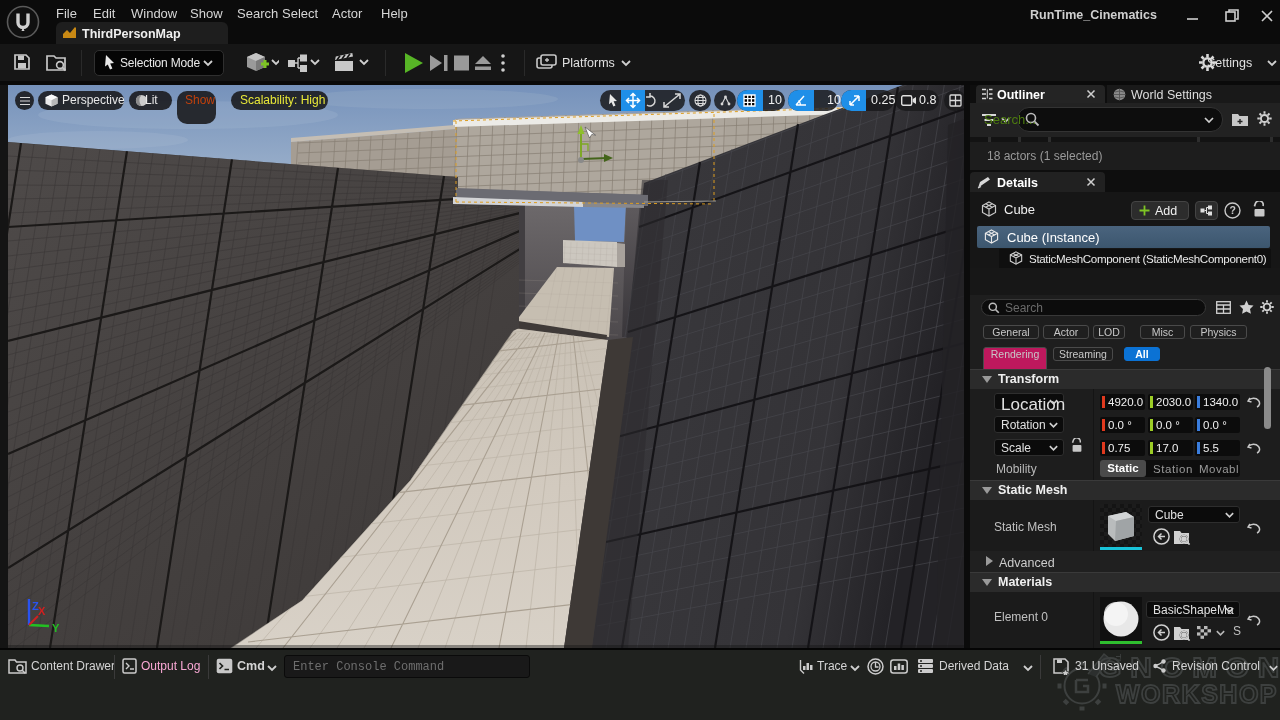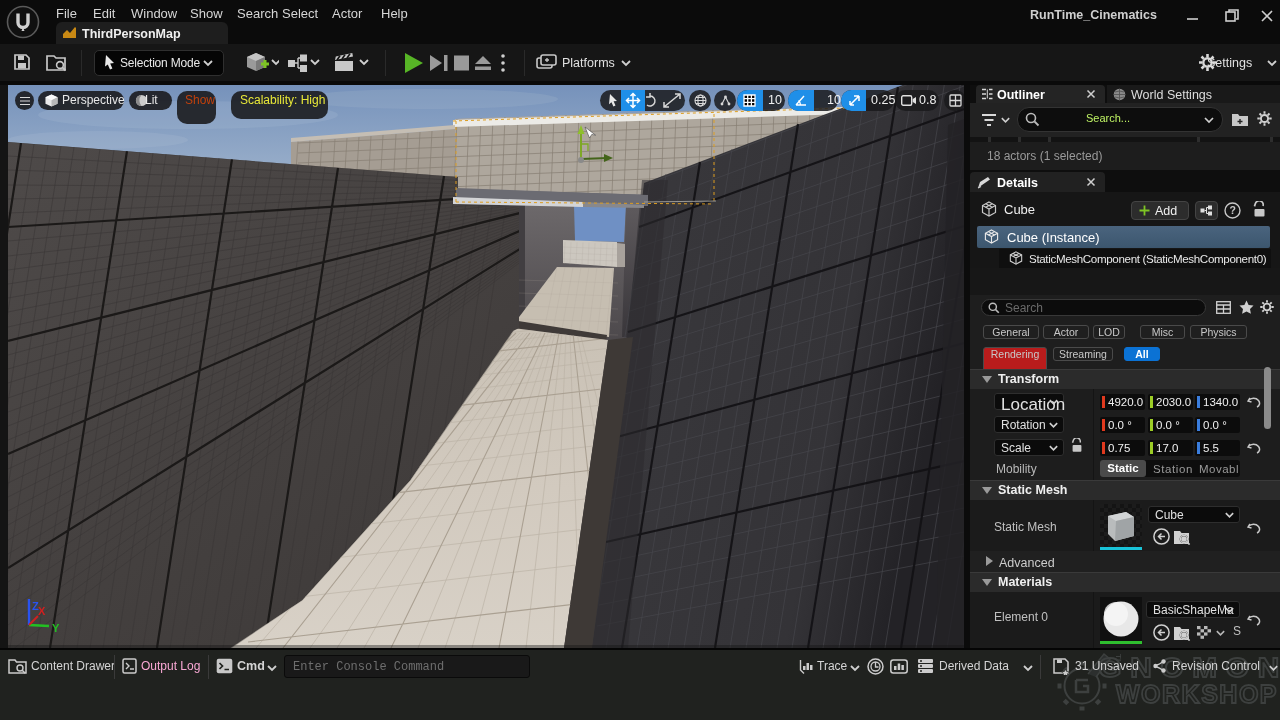--- a/index.html
+++ b/index.html
@@ -237,21 +237,21 @@
 <div class="abs" style="left:129px;top:91px;width:43px;position:absolute;background:rgba(24,24,26,0.88);border-radius:10px;height:19px;color:#e8e8e8;font-size:12px;">
       <svg style="position:absolute;left:6px;top:3px;" width="13" height="13" viewBox="0 0 14 14">
         <circle cx="7" cy="7" r="6" fill="#cccccc"></circle>
         <path d="M7 1 a6 6 0 0 0 0 12 a9 9 0 0 1 0 -12" fill="#8a8a8a"></path>
       </svg>
       <span style="position:absolute;left:16px;top:2px;">Lit</span>
     </div>
 <div class="abs" style="left:177px;top:91px;width:39px;position:absolute;background:rgba(24,24,26,0.88);border-radius:10px;height:33px;color:#c2410c;font-size:12px;">
       <span style="position:absolute;left:8px;top:2px;">Show</span>
     </div>
-<div class="abs" style="left:231px;top:91px;width:97px;position:absolute;background:rgba(24,24,26,0.88);border-radius:10px;height:28px;color:#e8e8e8;font-size:12px;">
+<div class="abs" style="left:231px;top:91px;width:97px;position:absolute;background:rgba(24,24,26,0.88);border-radius:10px;height:19px;color:#e8e8e8;font-size:12px;">
       <span style="position:absolute;left:9px;top:2px;color:#e8e838;white-space:nowrap;">Scalability: High</span>
     </div>
 <div class="abs" style="left:600px;top:90px;width:85px;height:21px;background:rgba(26,26,28,0.85);border-radius:11px;"></div>
 <div class="abs" style="left:621px;top:90px;width:24px;height:21px;background:#1f8fe8;"></div>
 <svg class="abs" style="left:600px;top:90px;" width="85" height="21" viewBox="0 0 85 21">
 <path d="M10 4 L17 11 L13.6 11.3 L15.5 15.6 L13.4 16.5 L11.5 12.2 L9 14.2 z" fill="#e8e8e8"></path>
 <g stroke="#ffffff" stroke-width="1.5" fill="none">
         <path d="M633 0"></path>
         <path d="M27 10.5 h12 M33 4.5 v12 M29 8 l-2.5 2.5 2.5 2.5 M37 8 l2.5 2.5 -2.5 2.5 M30.5 6 l2.5-2.5 2.5 2.5 M30.5 15 l2.5 2.5 2.5-2.5"></path>
       </g>
@@ -341,21 +341,21 @@
       <path d="M1 2 h14 M3.5 7 h9 M6 12 h4" stroke="#d8d8d8" stroke-width="1.8"></path>
     </svg>
 <svg class="abs" style="left:1000px;top:116px;" width="11" height="8" viewBox="0 0 12 8">
       <path d="M2 2 l4 4 l4 -4" stroke="#cfcfcf" stroke-width="1.7" fill="none"></path>
     </svg>
 <div class="abs" style="left:1017px;top:107px;width:206px;height:25px;background:#0d0d0d;border:1px solid #333;border-radius:12px;"></div>
 <svg class="abs" style="left:1025px;top:112px;" width="15" height="15" viewBox="0 0 15 15">
       <circle cx="6" cy="6" r="4.5" fill="none" stroke="#bbb" stroke-width="1.6"></circle>
       <path d="M9.5 9.5 l4 4" stroke="#bbb" stroke-width="1.8"></path>
     </svg>
-<div class="txt" style="left:1086px;top:112px;font-size:11px;color:#bef264;">Search...</div>
+<div class="txt" style="left:984px;top:112px;font-size:13px;color:#4d7c0f;">Search...</div>
 <svg class="abs" style="left:1203px;top:116px;" width="12" height="8" viewBox="0 0 12 8">
       <path d="M2 2 l4 4 l4 -4" stroke="#cfcfcf" stroke-width="1.7" fill="none"></path>
     </svg>
 <svg class="abs" style="left:1231px;top:111px;" width="18" height="16" viewBox="0 0 18 16">
       <path d="M1 3 h6 l1.5 2 h8.5 v10 h-16 z" fill="#c8c8c8"></path>
       <path d="M9 8 v5 M6.5 10.5 h5" stroke="#222" stroke-width="1.4"></path>
     </svg>
 <svg class="abs" style="left:1256px;top:110px;" width="17" height="17" viewBox="0 0 19 19">
       <g fill="none" stroke="#d0d0d0" stroke-width="2.2">
         <circle cx="9.5" cy="9.5" r="4"></circle>
@@ -449,21 +449,21 @@
         <circle cx="9.5" cy="9.5" r="4"></circle>
         <path d="M9.5 1.5 v2.8 M9.5 14.7 v2.8 M1.5 9.5 h2.8 M14.7 9.5 h2.8 M3.9 3.9 l2 2 M13.1 13.1 l2 2 M15.1 3.9 l-2 2 M5.9 13.1 l-2 2"></path>
       </g>
     </svg>
 <div class="abs" style="left:970px;top:321px;width:310px;height:48px;background:#1e1e1e;"></div>
 <div class="abs" style="left:983px;top:325px;width:56px;height:14px;background:#1f1f1f;border:1px solid #4a4a4a;border-radius:3px;color:#c8c8c8;font-size:10.5px;text-align:center;line-height:13px;font-weight:normal;">General</div>
 <div class="abs" style="left:1043px;top:325px;width:46px;height:14px;background:#1f1f1f;border:1px solid #4a4a4a;border-radius:3px;color:#c8c8c8;font-size:10.5px;text-align:center;line-height:13px;font-weight:normal;">Actor</div>
 <div class="abs" style="left:1093px;top:325px;width:32px;height:14px;background:#1f1f1f;border:1px solid #4a4a4a;border-radius:3px;color:#c8c8c8;font-size:10.5px;text-align:center;line-height:13px;font-weight:normal;">LOD</div>
 <div class="abs" style="left:1140px;top:325px;width:45px;height:14px;background:#1f1f1f;border:1px solid #4a4a4a;border-radius:3px;color:#c8c8c8;font-size:10.5px;text-align:center;line-height:13px;font-weight:normal;">Misc</div>
 <div class="abs" style="left:1190px;top:325px;width:57px;height:14px;background:#1f1f1f;border:1px solid #4a4a4a;border-radius:3px;color:#c8c8c8;font-size:10.5px;text-align:center;line-height:13px;font-weight:normal;">Physics</div>
-<div class="abs" style="left:983px;top:347px;width:64px;height:31px;background:#b91c1c;border:1px solid #4a4a4a;border-radius:3px;color:#c8c8c8;font-size:10.5px;text-align:center;line-height:13px;font-weight:normal;">Rendering</div>
+<div class="abs" style="left:983px;top:347px;width:64px;height:31px;background:#be185d;border:1px solid #4a4a4a;border-radius:3px;color:#c8c8c8;font-size:10.5px;text-align:center;line-height:13px;font-weight:normal;">Rendering</div>
 <div class="abs" style="left:1053px;top:347px;width:60px;height:14px;background:#1f1f1f;border:1px solid #4a4a4a;border-radius:3px;color:#c8c8c8;font-size:10.5px;text-align:center;line-height:13px;font-weight:normal;">Streaming</div>
 <div class="abs" style="left:1124px;top:347px;width:36px;height:14px;background:#0b72d4;border:1px solid #0b72d4;border-radius:3px;color:#ffffff;font-size:10.5px;text-align:center;line-height:13px;font-weight:bold;">All</div>
 <div class="abs" style="left:970px;top:369px;width:310px;height:20px;background:#2b2b2b;border-top:1px solid #3a3a3a;"></div>
 <svg class="abs" style="left:982px;top:376px;" width="10" height="7" viewBox="0 0 10 7">
       <path d="M0 0 h10 l-5 7 z" fill="#9a9a9a"></path>
     </svg>
 <div class="txt" style="left:998px;top:372px;font-size:12.5px;color:#efefef;font-weight:bold;">Transform</div>
 <div class="abs" style="left:970px;top:389px;width:310px;height:91px;background:#1d1d1d;"></div>
 <div class="abs" style="left:1093px;top:389px;width:1px;height:91px;background:#141414;"></div>
 <div class="abs" style="left:994px;top:393px;width:70px;height:17px;background:#0b0b0b;border:1px solid #2e2e2e;border-radius:3px;"></div>

